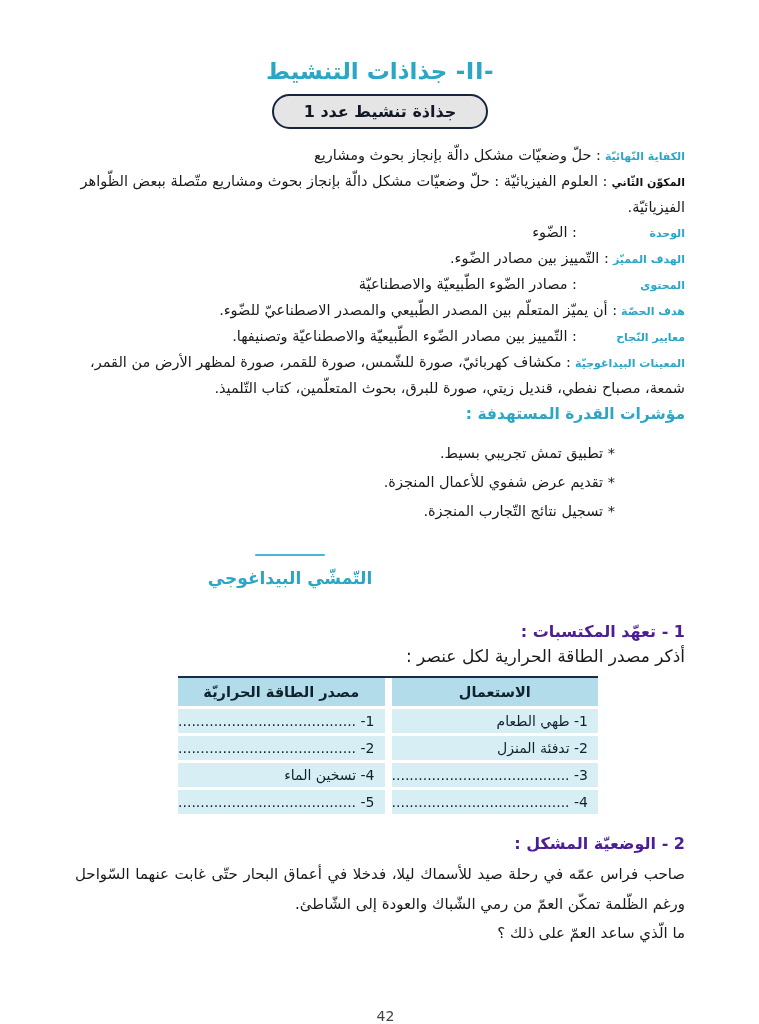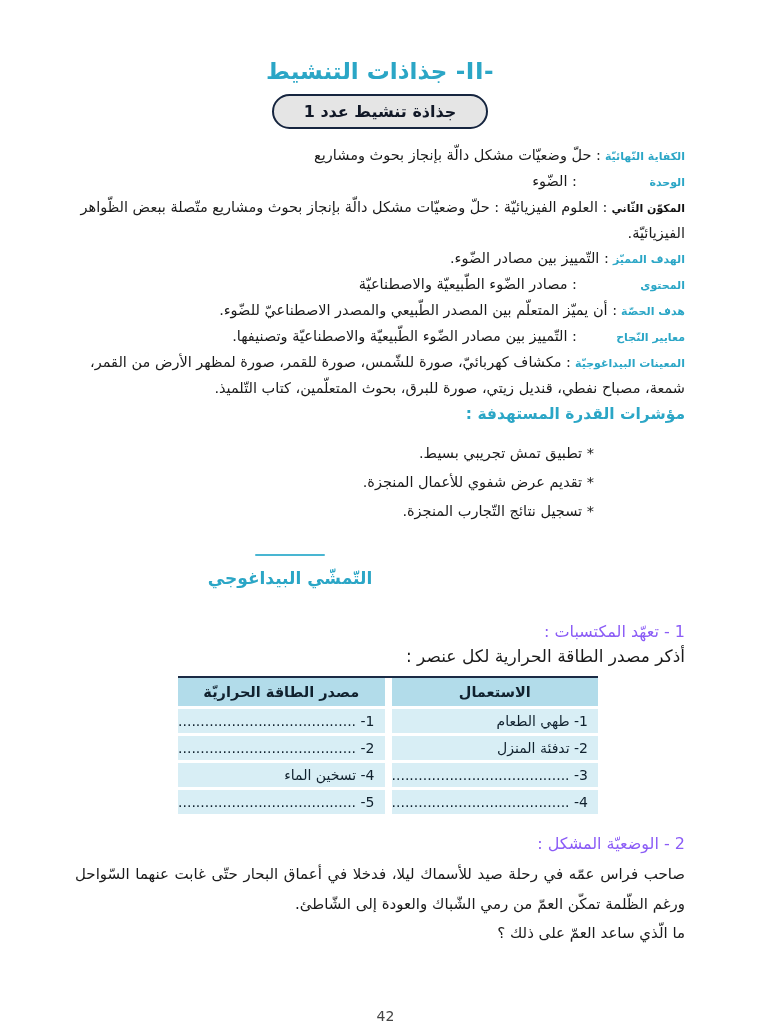--- a/index.html
+++ b/index.html
@@ -22,34 +22,34 @@
   }
 
   .info{margin-top:14px;font-size:14.5px;line-height:25px;}
   .iline{white-space:normal;}
   .lbl{font-weight:bold;color:#2ba6c6;font-size:11px;padding-left:4px;}
   .lbl.black{color:#111111;}
   .lbl.wide{display:inline-block;min-width:104px;}
   .sec-head{margin-top:1px;font-weight:bold;color:#2ba6c6;font-size:15.5px;}
 
   .bullets{
-    width:fit-content;margin:12px 91px 0 0;
+    width:fit-content;margin:12px 70px 0 0;
     text-align:right;font-size:14.5px;line-height:29px;
   }
 
   .divider{
     display:flex;align-items:center;gap:12px;
     margin:28px 0 0 0;width:calc(100% - 180px);margin-right:180px;flex-direction:column;
   }
   .dline{height:2px;background:#49b6d2;border-radius:1px;}
   .dline.short{width:70px;flex:0 0 auto;}
   .dline.long{flex:1 1 auto;}
   .dtext{color:#2ba6c6;font-weight:bold;font-size:17px;white-space:nowrap;}
 
-  .sec-title{margin-top:20px;color:#8b5cf6;font-weight:normal;font-size:16px;}
+  .sec-title{margin-top:20px;color:#4c1d95;font-weight:bold;font-size:16px;}
   .intro{margin-top:5px;font-size:17px;}
 
   .acttable{
     width:420px;margin:10px 87px 0 0;
     border-top:2.5px solid #1b2b45;
     display:grid;grid-template-columns:1fr 1fr;
     column-gap:7px;row-gap:3px;background:#ffffff;
   }
   .th{
     background:#b2dcea;text-align:center;font-weight:600;
@@ -76,24 +76,24 @@
 
     <h1 class="title">-II- جذاذات التنشيط</h1>
 
     <div class="pill">جذاذة تنشيط عدد 1</div>
 
     <div class="info">
       <div class="iline">
         <span class="lbl">الكفاية النّهائيّة</span><span>: حلّ وضعيّات مشكل دالّة بإنجاز بحوث ومشاريع</span>
       </div>
       <div class="iline">
-        <span class="lbl wide">الوحدة</span><span>: الضّوء</span>
+        <span class="lbl black">المكوّن الثّاني</span><span>: العلوم الفيزيائيّة : حلّ وضعيّات مشكل دالّة بإنجاز بحوث ومشاريع متّصلة ببعض الظّواهر الفيزيائيّة.</span>
       </div>
       <div class="iline">
-        <span class="lbl black">المكوّن الثّاني</span><span>: العلوم الفيزيائيّة : حلّ وضعيّات مشكل دالّة بإنجاز بحوث ومشاريع متّصلة ببعض الظّواهر الفيزيائيّة.</span>
+        <span class="lbl wide">الوحدة</span><span>: الضّوء</span>
       </div>
       <div class="iline">
         <span class="lbl">الهدف المميّز</span><span>: التّمييز بين مصادر الضّوء.</span>
       </div>
       <div class="iline">
         <span class="lbl wide">المحتوى</span><span>: مصادر الضّوء الطّبيعيّة والاصطناعيّة</span>
       </div>
       <div class="iline">
         <span class="lbl">هدف الحصّة</span><span>: أن يميّز المتعلّم بين المصدر الطّبيعي والمصدر الاصطناعيّ للضّوء.</span>
       </div>

